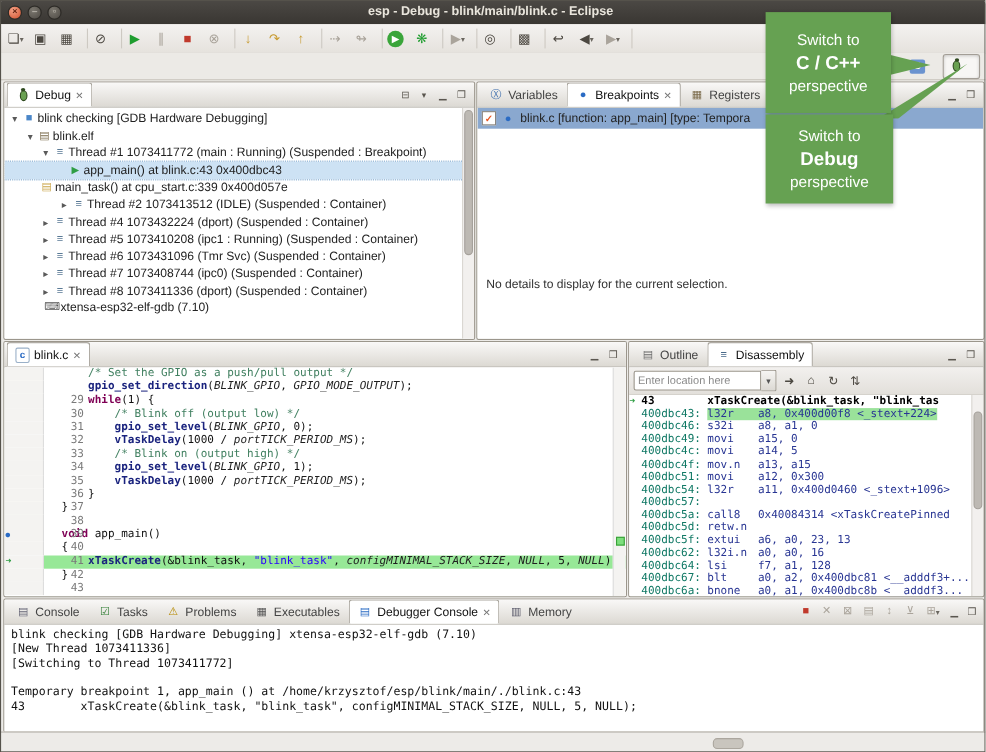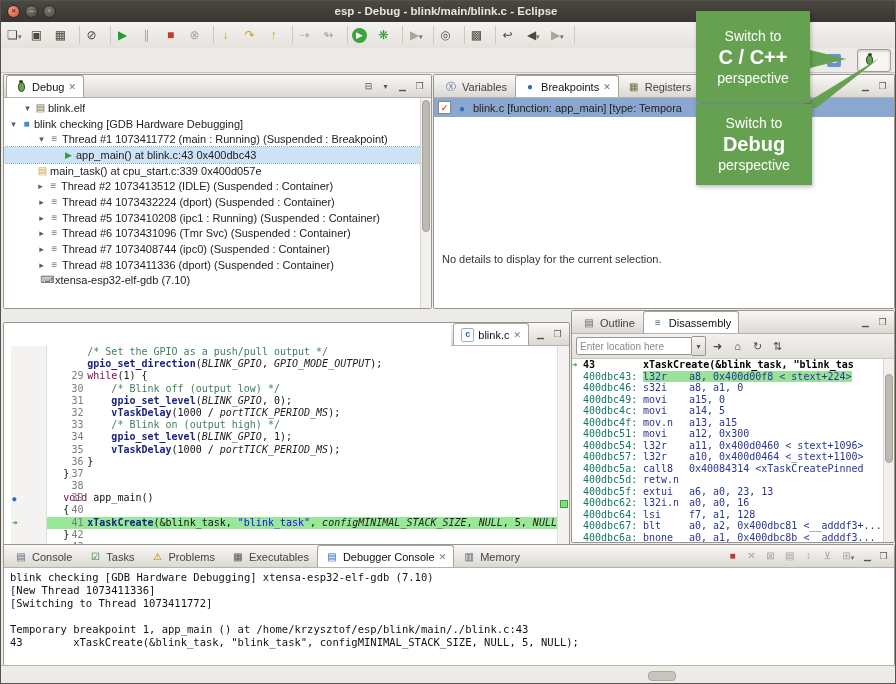--- a/index.html
+++ b/index.html
@@ -124,32 +124,32 @@
   .bp-row{display:flex;align-items:center;gap:5px;height:17px;padding:1px 4px;background:#8aa8cf;
     white-space:nowrap;overflow:hidden;}
   .cb{width:11px;height:11px;background:#fff;border:1px solid #8a867f;flex:none;
     display:flex;align-items:center;justify-content:center;font-size:9px;color:#e95420;font-weight:bold;}
   .bp-row.checked .cb::before{content:"\2713";}
   .bpicon{width:12px;flex:none;text-align:center;}
   .bpicon::before{content:"\25cf";color:#2a6bc4;font-size:10px;}
   .bp-detail{position:absolute;left:8px;top:155px;color:#333;}
 
   
-  .editor-panel{left:3px;top:322px;width:565px;height:231px;align-items:flex-end;}
+  .editor-panel{left:3px;top:310px;width:565px;height:231px;}
   .edcontent{font-family:"DejaVu Sans Mono",monospace;font-size:10px;}
   .ed-line{display:flex;height:12.2px;line-height:12.2px;white-space:pre;}
   .gut{width:36px;flex:none;background:#f4f3f1;color:#7a7a7a;text-align:right;
     border-right:1px solid #ddd;position:relative;box-sizing:border-box;padding-right:5px;}
   .mk{position:absolute;left:1px;top:0;width:12px;text-align:left;}
   .mk-arrow::before{content:"\279c";color:#2f9e44;font-weight:bold;font-size:9px;}
   .mk-dot::before{content:"\25cf";color:#2a6bc4;font-size:7px;}
   .ed-text{flex:1;padding-left:16px;overflow:hidden;}
   .ed-line.current .ed-text{background:#97e897;}
   .cm{color:#3f7f5f;}
-  .kw{color:#7f0055;font-weight:normal;}
+  .kw{color:#7f0055;font-weight:bold;}
   .fn{color:#1a237e;font-weight:bold;}
   .mc{font-style:italic;color:#1f1f1f;}
   .st{color:#2a00ff;}
   .pl{color:#111;}
   .overview{position:absolute;right:0;top:0;bottom:0;width:11px;background:#f4f3f1;border-left:1px solid #ddd;}
   .ovmark{position:absolute;top:74%;left:2px;width:6px;height:6px;background:#7ddf7d;border:1px solid #3aa13a;}
 
   
   .dis-panel{left:571px;top:310px;width:322px;height:231px;}
   .dtoolbar{height:24px;flex:none;display:flex;align-items:center;gap:3px;padding:0 4px;
@@ -185,21 +185,21 @@
 
   
   .status{position:absolute;left:0;right:0;bottom:0;height:18px;background:#edebe8;border-top:1px solid #b7b3ac;}
   .hthumb{position:absolute;left:648px;top:5px;width:26px;height:8px;background:#c9c5be;
     border:1px solid #aba69e;border-radius:4px;}
 
   
   .co{position:absolute;z-index:60;background:#66a152;color:#fff;display:flex;flex-direction:column;
     align-items:center;justify-content:center;text-align:center;font-size:14px;line-height:21px;
     box-shadow:1px 2px 4px rgba(0,0,0,.25);}
-  .co b{font-size:20px;}
+  .co b{font-size:17px;}
   .co1{left:696px;top:11px;width:114px;height:92px;}
   .co2{left:696px;top:104px;width:116px;height:81px;}
   .arr1{position:absolute;left:806px;top:46px;width:40px;height:26px;background:#66a152;
     clip-path:polygon(0 12%,100% 50%,0 88%);z-index:59;}
   .arr2{position:absolute;left:798px;top:58px;width:84px;height:50px;background:#66a152;
     clip-path:polygon(97% 0,22% 100%,0 100%);z-index:59;}
 </style>
 </head>
 <body>
 
@@ -403,51 +403,51 @@
     </div>
     <div class="winbtns">
       <span class="wbtn wb-collapse"></span>
       <span class="wbtn wb-menu"></span>
       <span class="wbtn wb-min"></span>
       <span class="wbtn wb-max"></span>
     </div>
   </div>
   <div class="content tree">
 
+      <div class="trow" style="padding-left: 4px;">
+        <span class="exp exp-open"></span>
+        <span class="ticon ic-launch"></span>
+        <span class="tlabel">blink checking [GDB Hardware Debugging]</span>
+      </div>
+
       <div class="trow" style="padding-left: 18px;">
         <span class="exp exp-open"></span>
         <span class="ticon ic-program"></span>
         <span class="tlabel">blink.elf</span>
       </div>
 
-      <div class="trow" style="padding-left: 4px;">
-        <span class="exp exp-open"></span>
-        <span class="ticon ic-launch"></span>
-        <span class="tlabel">blink checking [GDB Hardware Debugging]</span>
-      </div>
-
       <div class="trow" style="padding-left: 32px;">
         <span class="exp exp-open"></span>
         <span class="ticon ic-thread"></span>
         <span class="tlabel">Thread #1 1073411772 (main : Running) (Suspended : Breakpoint)</span>
       </div>
 
       <div class="trow selected" style="padding-left: 46px;">
         <span class="exp"></span>
         <span class="ticon ic-stack-frame-current"></span>
         <span class="tlabel">app_main() at blink.c:43 0x400dbc43</span>
       </div>
 
       <div class="trow" style="padding-left: 20px;">
         <span class="exp"></span>
         <span class="ticon ic-stack-frame"></span>
         <span class="tlabel">main_task() at cpu_start.c:339 0x400d057e</span>
       </div>
 
-      <div class="trow" style="padding-left: 31px;">
+      <div class="trow" style="padding-left: 49px;">
         <span class="exp exp-closed"></span>
         <span class="ticon ic-thread"></span>
         <span class="tlabel">Thread #2 1073413512 (IDLE) (Suspended : Container)</span>
       </div>
 
 
       <div class="trow" style="padding-left: 32px;">
         <span class="exp exp-closed"></span>
         <span class="ticon ic-thread"></span>
         <span class="tlabel">Thread #4 1073432224 (dport) (Suspended : Container)</span>
@@ -785,21 +785,20 @@
         <span class="dmk"></span>
         <span class="daddr">400dbc54:</span>
         
         <span class="dcode"><span class="dop">l32r</span><span class="dargs">a11, 0x400d0460 &lt;_stext+1096&gt;</span></span>
       </div>
 
       <div class="dis-row">
         <span class="dmk"></span>
         <span class="daddr">400dbc57:</span>
         
-        <span class="dcode"><span class="dop">l32r</span><span class="dargs">a10, 0x400d0464 &lt;_stext+1100&gt;</span></span>
       </div>
 
       <div class="dis-row">
         <span class="dmk"></span>
         <span class="daddr">400dbc5a:</span>
         
         <span class="dcode"><span class="dop">call8</span><span class="dargs">0x40084314 &lt;xTaskCreatePinned</span></span>
       </div>
 
       <div class="dis-row">

